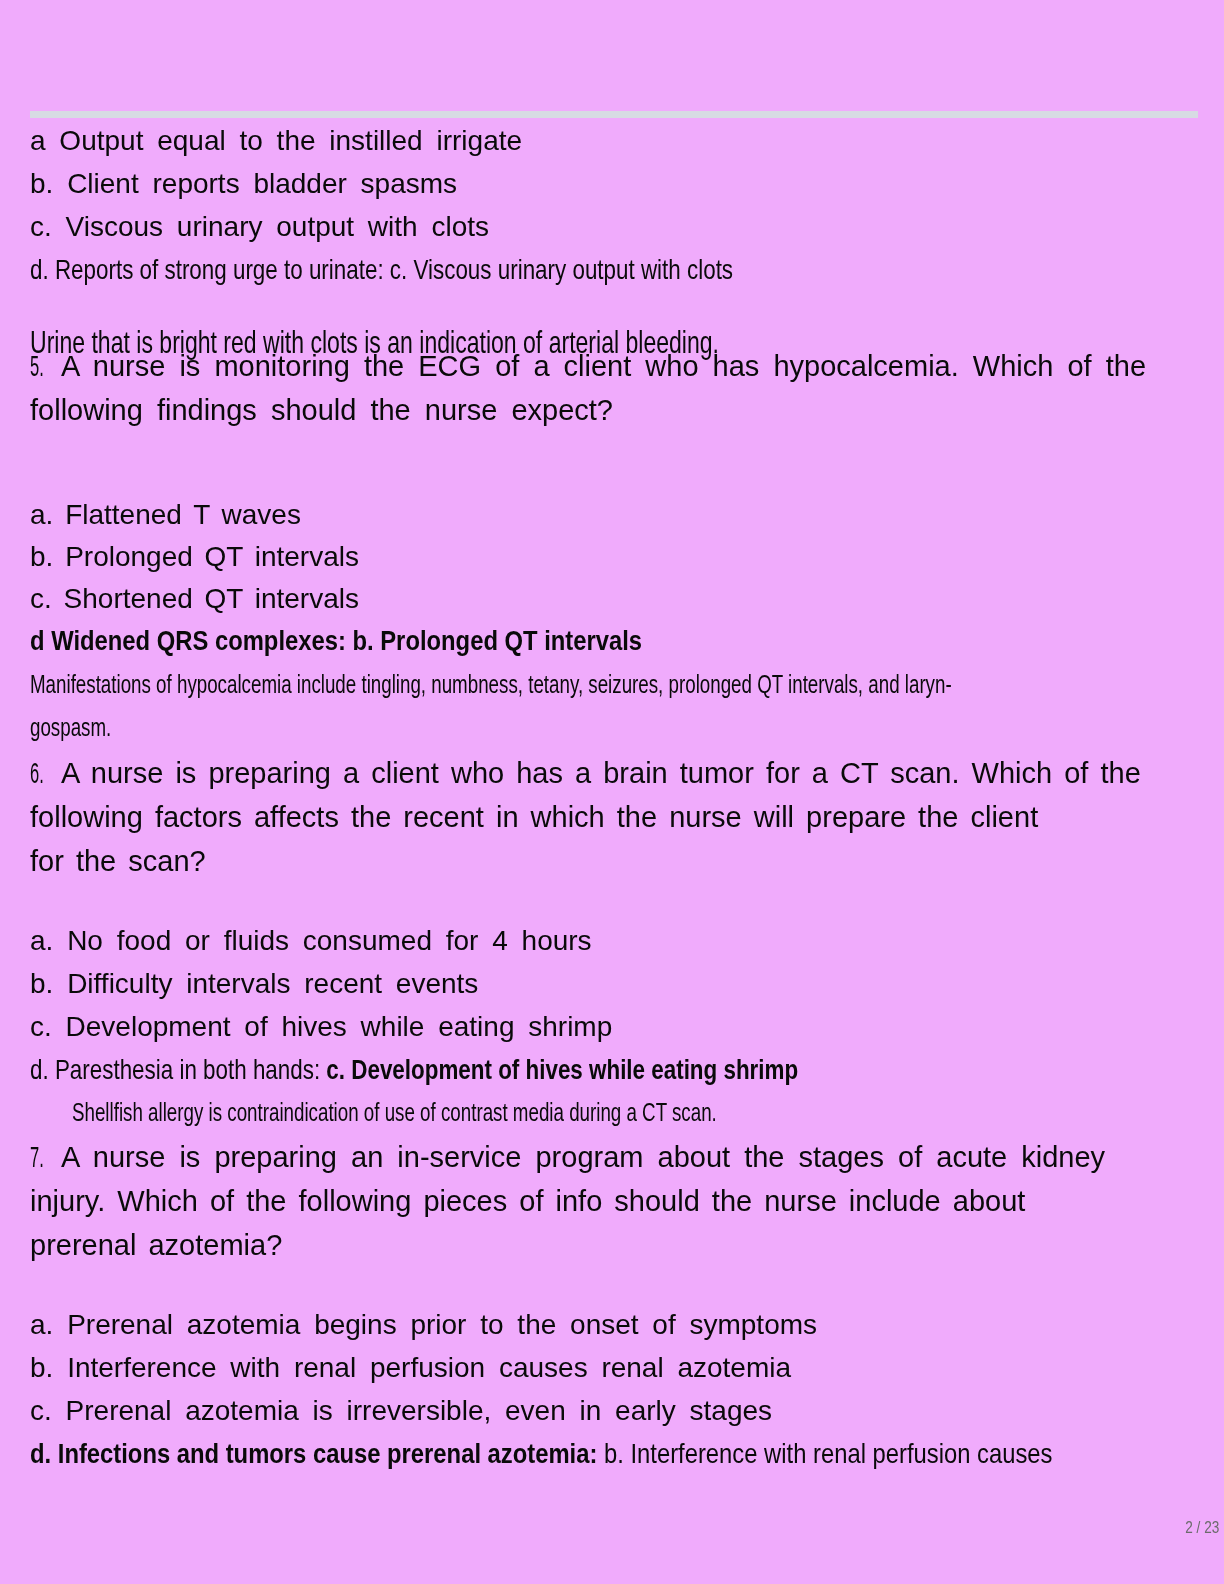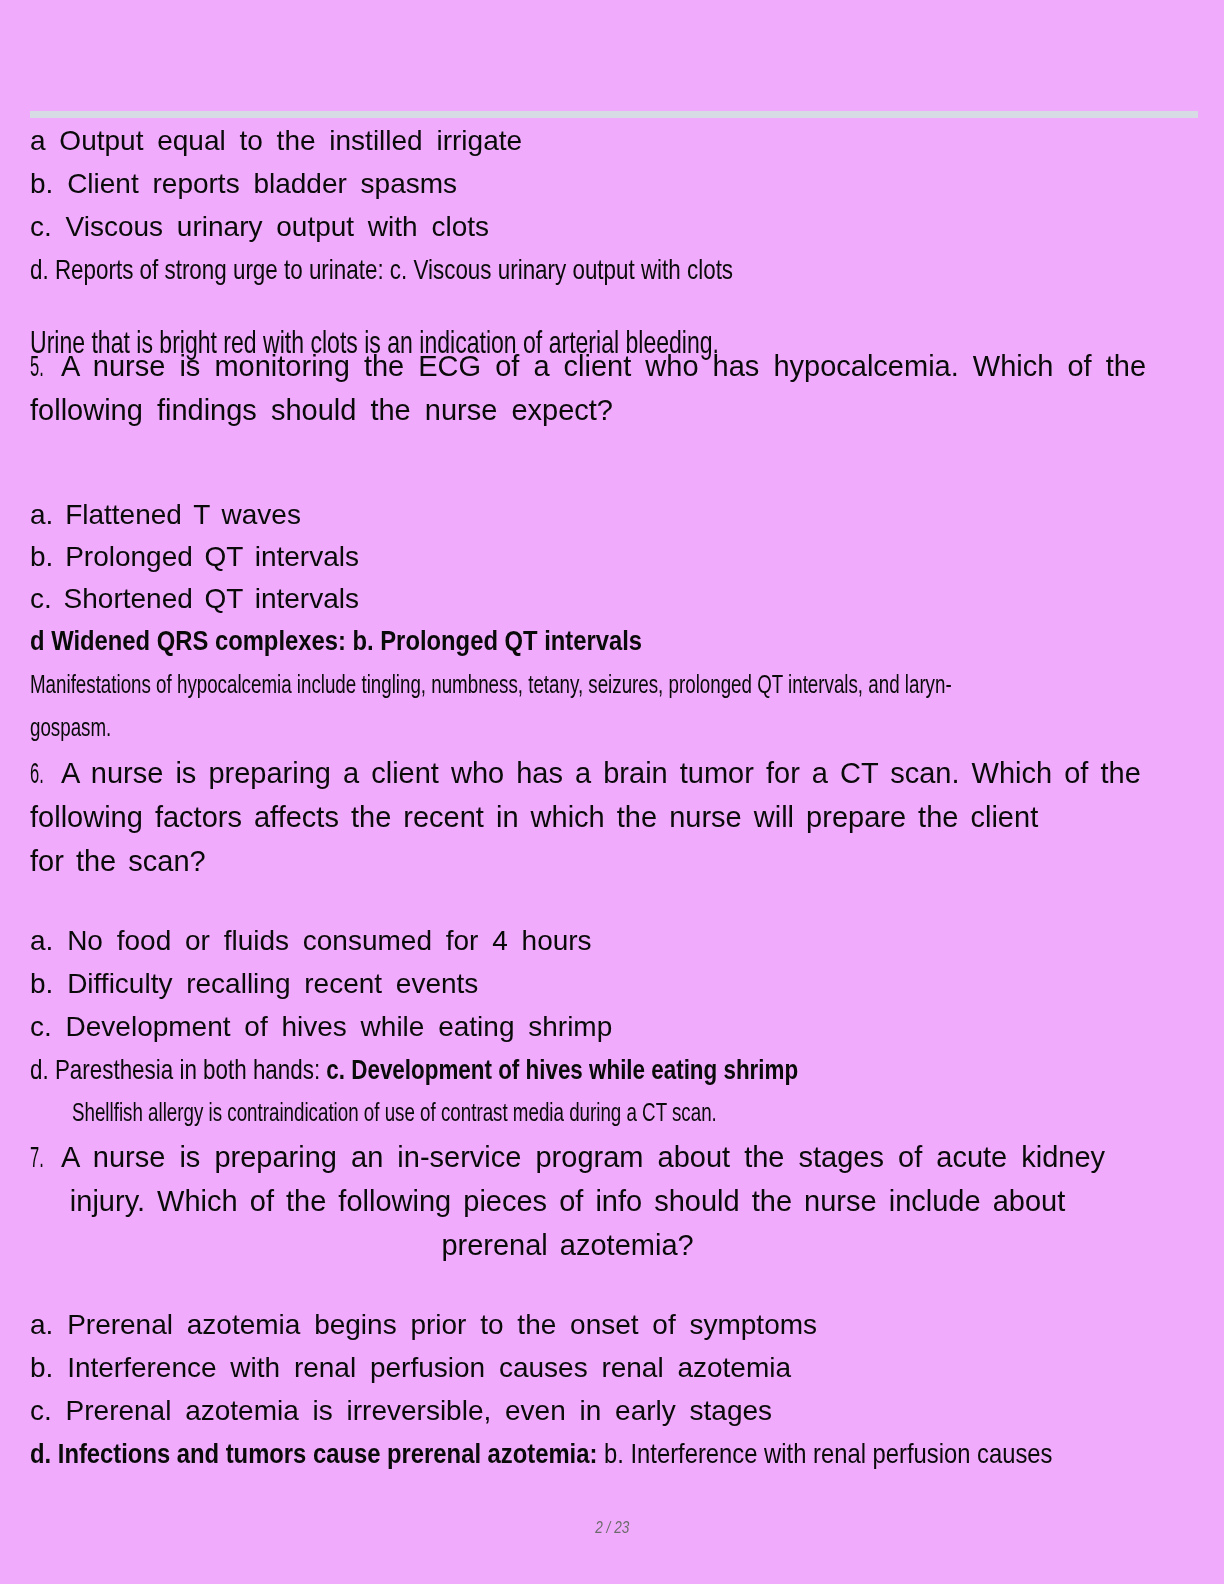--- a/index.html
+++ b/index.html
@@ -64,24 +64,23 @@
     font-size: 30px;
     letter-spacing: 0px;
   }
   .qnum-gap { display: inline-block; width: 6px; }
 
   .footer {
     position: absolute;
     left: 0;
     top: 1518px;
     width: 1224px;
-    text-align: center;
+    text-align: right;
     color: #6b6b6b;
     font-size: 17px;
-    font-style: italic;
   }
   .footer .cnd { transform: scaleX(0.8); transform-origin: 50% 50%; }
 </style>
 </head>
 <body>
 
 <div class="page">
 
   <div class="divider"></div>
 
@@ -114,30 +113,30 @@
   </div>
 
   <div class="block" style="top:751px;">
     <div class="line q ws4"><span class="qnum">6.</span><span class="qnum-gap"></span><span>A nurse is preparing a client who has a brain tumor for a CT scan. Which of the</span></div>
     <div class="line q ws4">following factors affects the recent in which the nurse will prepare the client</div>
     <div class="line q ws4">for the scan?</div>
   </div>
 
   <div class="block" style="top:919px;">
     <div class="line opt ws6">a. No food or fluids consumed for 4 hours</div>
-    <div class="line opt ws6">b. Difficulty recalling recent events</div>
+    <div class="line opt ws6">b. Difficulty intervals recent events</div>
     <div class="line opt ws6">c. Development of hives while eating shrimp</div>
     <div class="line opt"><span class="cnd sx80"><span>d. Paresthesia in both hands:</span><span class="bold"> c. Development of hives while eating shrimp</span></span></div>
   </div>
 
   <div class="block" style="top:1091px;margin-left:42px;">
     <div class="line rat"><span class="cnd sx75">Shellfish allergy is contraindication of use of contrast media during a CT scan.</span></div>
   </div>
 
-  <div class="block" style="top:1135px;text-align:center;">
+  <div class="block" style="top:1135px;">
     <div class="line q ws6"><span class="qnum">7.</span><span class="qnum-gap"></span><span>A nurse is preparing an in-service program about the stages of acute kidney</span></div>
     <div class="line q ws4">injury. Which of the following pieces of info should the nurse include about</div>
     <div class="line q ws4">prerenal azotemia?</div>
   </div>
 
   <div class="block" style="top:1303px;">
     <div class="line opt ws6">a. Prerenal azotemia begins prior to the onset of symptoms</div>
     <div class="line opt ws6">b. Interference with renal perfusion causes renal azotemia</div>
     <div class="line opt ws6">c. Prerenal azotemia is irreversible, even in early stages</div>
     <div class="line opt"><span class="cnd sx85"><span class="bold">d. Infections and tumors cause prerenal azotemia:</span><span> b. Interference with renal perfusion causes</span></span></div>

